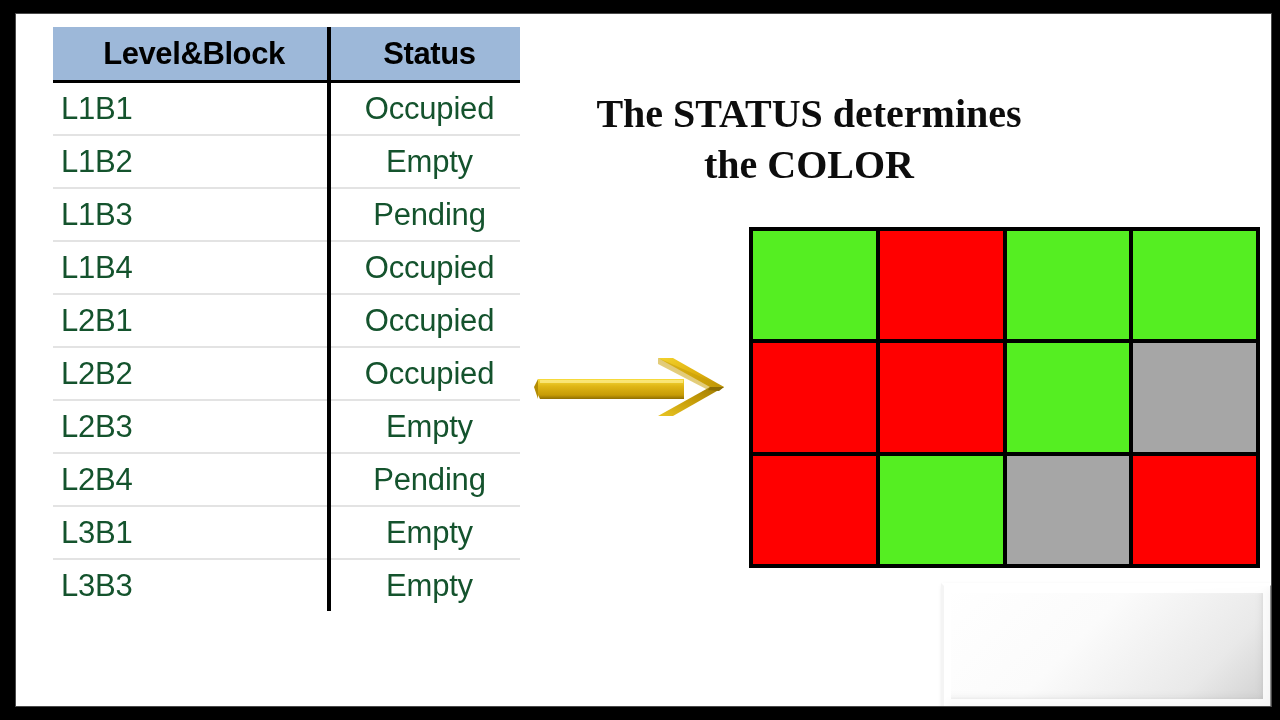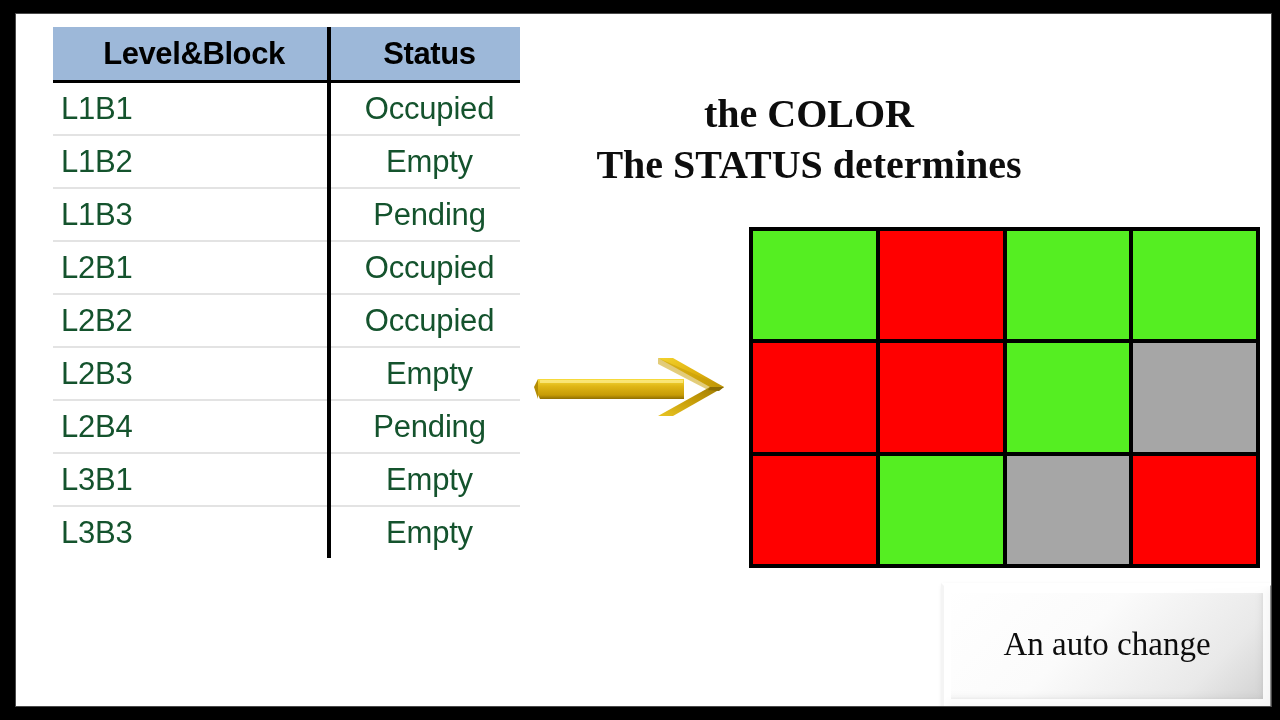--- a/index.html
+++ b/index.html
@@ -171,20 +171,24 @@
           </tr>
           <tr>
             <td class="col-label">L1B2</td>
             <td class="col-status">Empty</td>
           </tr>
           <tr>
             <td class="col-label">L1B3</td>
             <td class="col-status">Pending</td>
           </tr>
           <tr>
+            <td class="col-label">L1B4</td>
+            <td class="col-status">Occupied</td>
+          </tr>
+          <tr>
             <td class="col-label">L2B1</td>
             <td class="col-status">Occupied</td>
           </tr>
           <tr>
             <td class="col-label">L2B2</td>
             <td class="col-status">Occupied</td>
           </tr>
           <tr>
             <td class="col-label">L2B3</td>
             <td class="col-status">Empty</td>
@@ -198,22 +202,22 @@
             <td class="col-status">Empty</td>
           </tr>
           <tr>
             <td class="col-label">L3B3</td>
             <td class="col-status">Empty</td>
           </tr>
         </tbody>
     </table>
 
     <div id="headline">
+      <div>The STATUS determines</div>
       <div>the COLOR</div>
-      <div>The STATUS determines</div>
     </div>
 
     <div id="flow-arrow">
       <svg width="204" height="66" viewBox="0 0 204 66" xmlns="http://www.w3.org/2000/svg">
         <defs>
           <linearGradient id="shaftTop" x1="0" y1="0" x2="0" y2="1">
             <stop offset="0%" stop-color="#f7dc3e"></stop>
             <stop offset="45%" stop-color="#e0b616"></stop>
             <stop offset="100%" stop-color="#c79c06"></stop>
           </linearGradient>
@@ -258,18 +262,17 @@
         <div class="grid-cell" style="background: rgb(85, 238, 34);"></div>
         <div class="grid-cell" style="background: rgb(166, 166, 166);"></div>
         <div class="grid-cell" style="background: rgb(255, 0, 0);"></div>
         <div class="grid-cell" style="background: rgb(85, 238, 34);"></div>
         <div class="grid-cell" style="background: rgb(166, 166, 166);"></div>
         <div class="grid-cell" style="background: rgb(255, 0, 0);"></div>
       </div>
 
     <div id="caption-plaque">
       <div class="plaque-inner">
-        <div>An auto change</div>
       </div>
     </div>
 
   </div>
 </div>
 
 </body></html>

